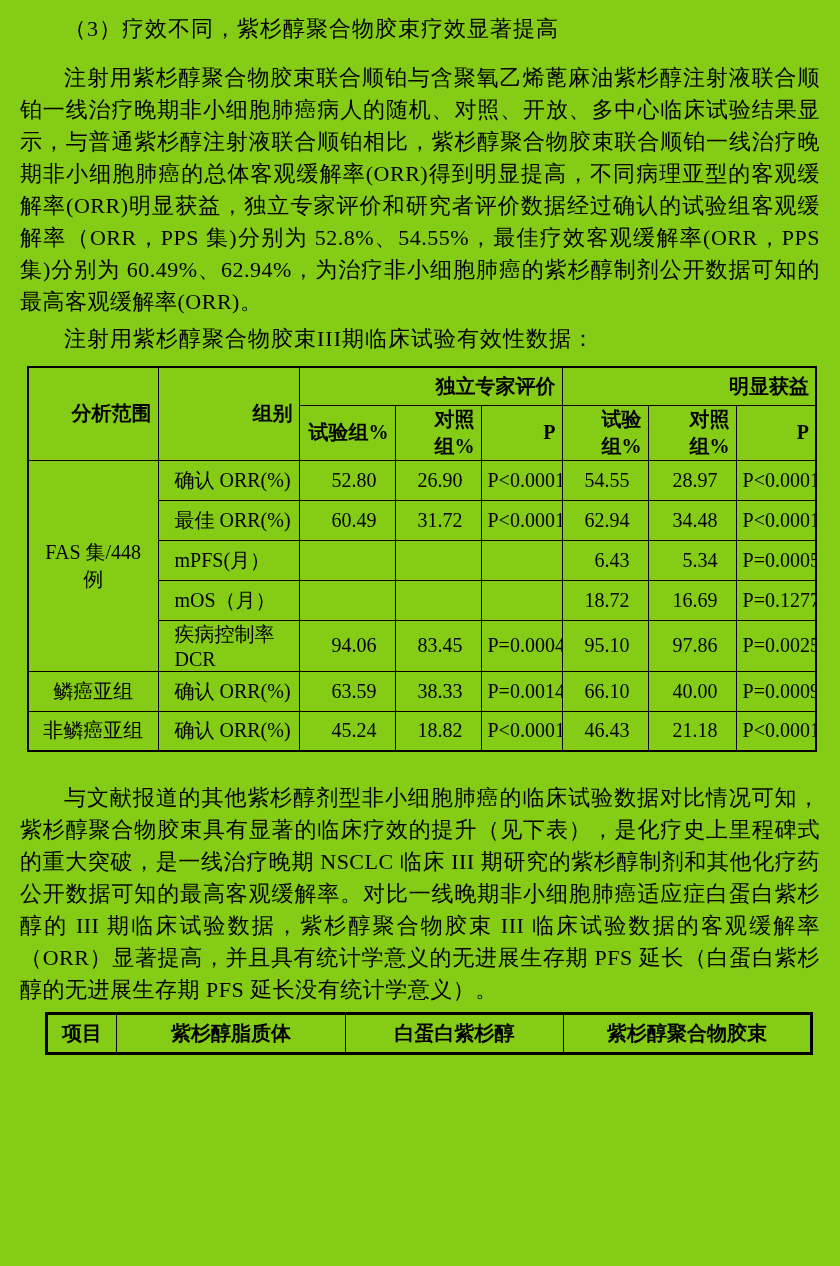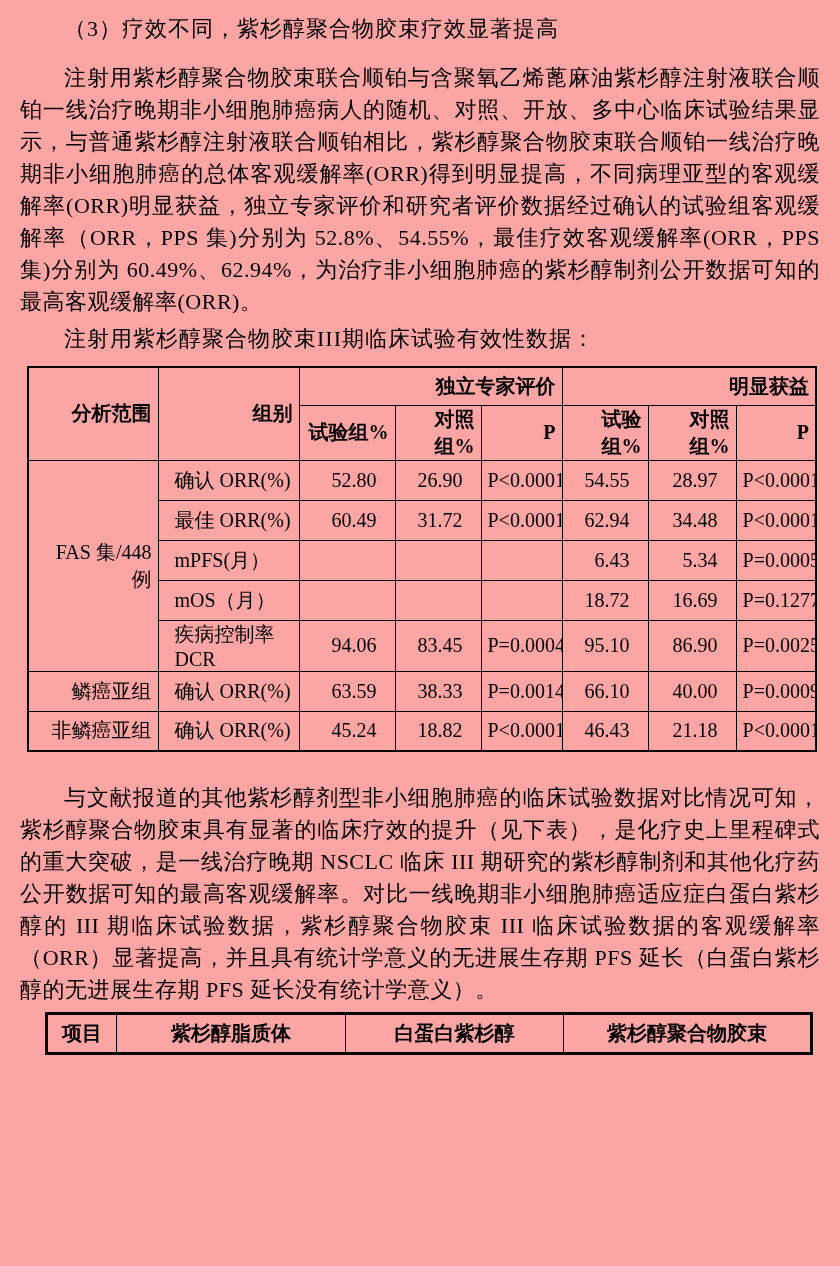--- a/index.html
+++ b/index.html
@@ -7,21 +7,21 @@
     padding: 0;
     background: #ffffff;
     color: #000000;
     font-family: "Liberation Serif", "DejaVu Serif", serif;
   }
   .page {
     position: relative;
     width: 840px;
     height: 1266px;
     overflow: hidden;
-    background: #fca5a5;
+    background: #84cc16;
     box-sizing: border-box;
     padding: 14px 20px 0 20px;
   }
   .heading {
     font-size: 22px;
     line-height: 30px;
     text-indent: 2em;
     margin: 0;
     letter-spacing: 1px;
   }
@@ -59,21 +59,21 @@
     box-sizing: border-box;
   }
   table.t1 th {
     font-weight: bold;
     text-align: right;
     margin-top: 16px;
   }
   table.t1 .hr1 th { height: 38px; }
   table.t1 .hr2 th { height: 40px; }
   table.t1 td { height: 40px; }
-  table.t1 td.scope { text-align: right; }
+  table.t1 td.scope { text-align: center; }
   table.t1 td.grp   { text-align: left; padding-left: 16px; }
   table.t1 td.num   { text-align: right; padding-right: 18px; }
   table.t1 td.pv    { text-align: center; }
 
   
   table.t2 {
     border-collapse: collapse;
     table-layout: fixed;
     width: 765px;
     margin: 6px 0 0 25px;
@@ -165,21 +165,21 @@
       <td class="num">18.72</td>
       <td class="num">16.69</td>
       <td class="pv">P=0.1277</td>
     </tr>
     <tr>
       <td class="grp">疾病控制率 DCR</td>
       <td class="num">94.06</td>
       <td class="num">83.45</td>
       <td class="pv">P=0.0004</td>
       <td class="num">95.10</td>
-      <td class="num">86.90</td>
+      <td class="num">97.86</td>
       <td class="pv">P=0.0025</td>
     </tr>
     <tr>
       <td class="scope">鳞癌亚组</td>
       <td class="grp">确认 ORR(%)</td>
       <td class="num">63.59</td>
       <td class="num">38.33</td>
       <td class="pv">P=0.0014</td>
       <td class="num">66.10</td>
       <td class="num">40.00</td>

